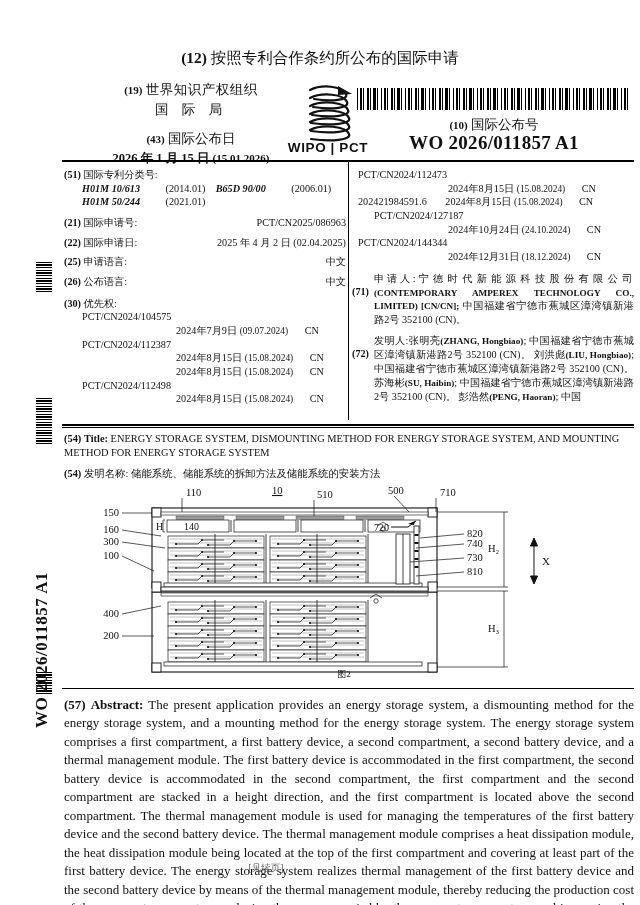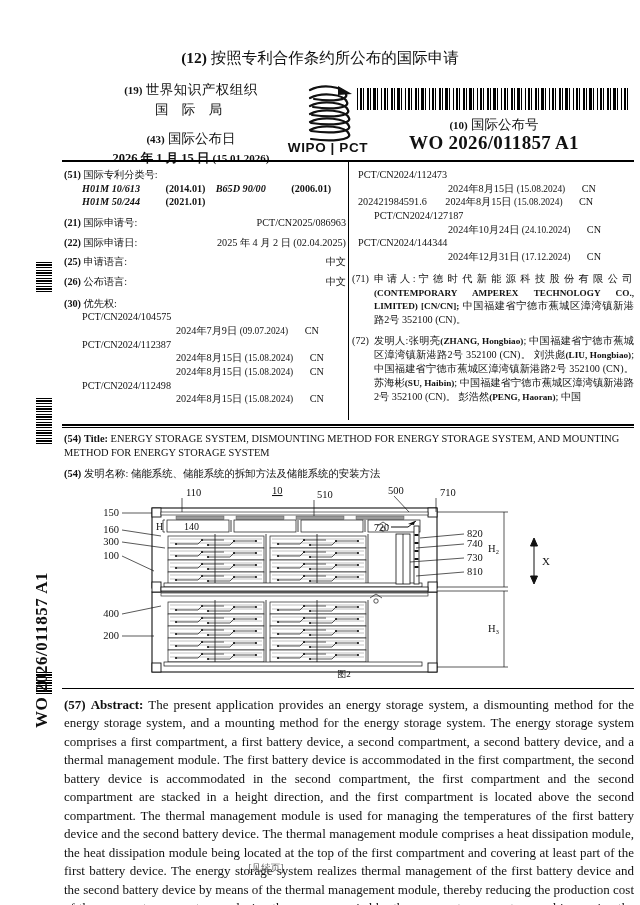--- a/index.html
+++ b/index.html
@@ -159,21 +159,21 @@
   .col-right { left: 352px; top: 168px; width: 282px; }
 
   .fld { position: relative; margin-bottom: 4px; }
   .tag { font-weight: bold; }
   .ipc-line {
     font-weight: bold;
     font-style: italic;
     margin-left: 18px;
   }
   .ipc-line .ver {
-    font-weight: bold;
+    font-weight: normal;
     font-style: normal;
     padding-left: 23px;
   }
   .row2 {
     display: flex;
     justify-content: space-between;
     align-items: baseline;
   }
   .row2 .val { text-align: right; }
   .prio-num { margin-left: 18px; }
@@ -187,22 +187,22 @@
     margin-left: 18px;
     white-space: nowrap;
   }
   .prio-inline .d { margin-left: 16px; }
   .prio-inline .cc { margin-left: 14px; }
   .prio-inline .gdate { font-size: 9.4px; }
 
   .party { position: relative; margin-bottom: 7px; }
   .party .tag {
     position: absolute;
-    left: 0; top: 0;
-    font-weight: normal;
+    left: 0; top: 13px;
+    font-weight: bold;
   }
   .party .ptext {
     margin-left: 22px;
     text-align: justify;
     line-height: 1.36;
   }
   .en { font-weight: bold; font-size: 9.2px; }
   .just-cn { letter-spacing: 1.6px; }
 
   
@@ -415,21 +415,21 @@
       <div class="prio-num" style="margin-left:22px;">PCT/CN2024/127187</div>
       <div class="prio-date" style="margin-left:96px;">
         <span>2024年10月24日</span>
         <span class="gdate">(24.10.2024)</span>
         <span class="cc">CN</span>
       </div>
 
       <div class="prio-num" style="margin-left:6px;">PCT/CN2024/144344</div>
       <div class="prio-date" style="margin-left:96px;">
         <span>2024年12月31日</span>
-        <span class="gdate">(17.12.2024)</span>
+        <span class="gdate">(18.12.2024)</span>
         <span class="cc">CN</span>
       </div>
     </div>
 
     <div class="party" style="margin-top:8px;">
       <span class="tag">(71)</span>
       <div class="ptext">
         <span>申请人:</span><span class="just-cn">宁德时代新能源科技股份有限公司</span>
         <span class="en">(CONTEMPORARY AMPEREX TECHNOLOGY CO., LIMITED)</span>
         <span class="en">[CN/CN];</span>

